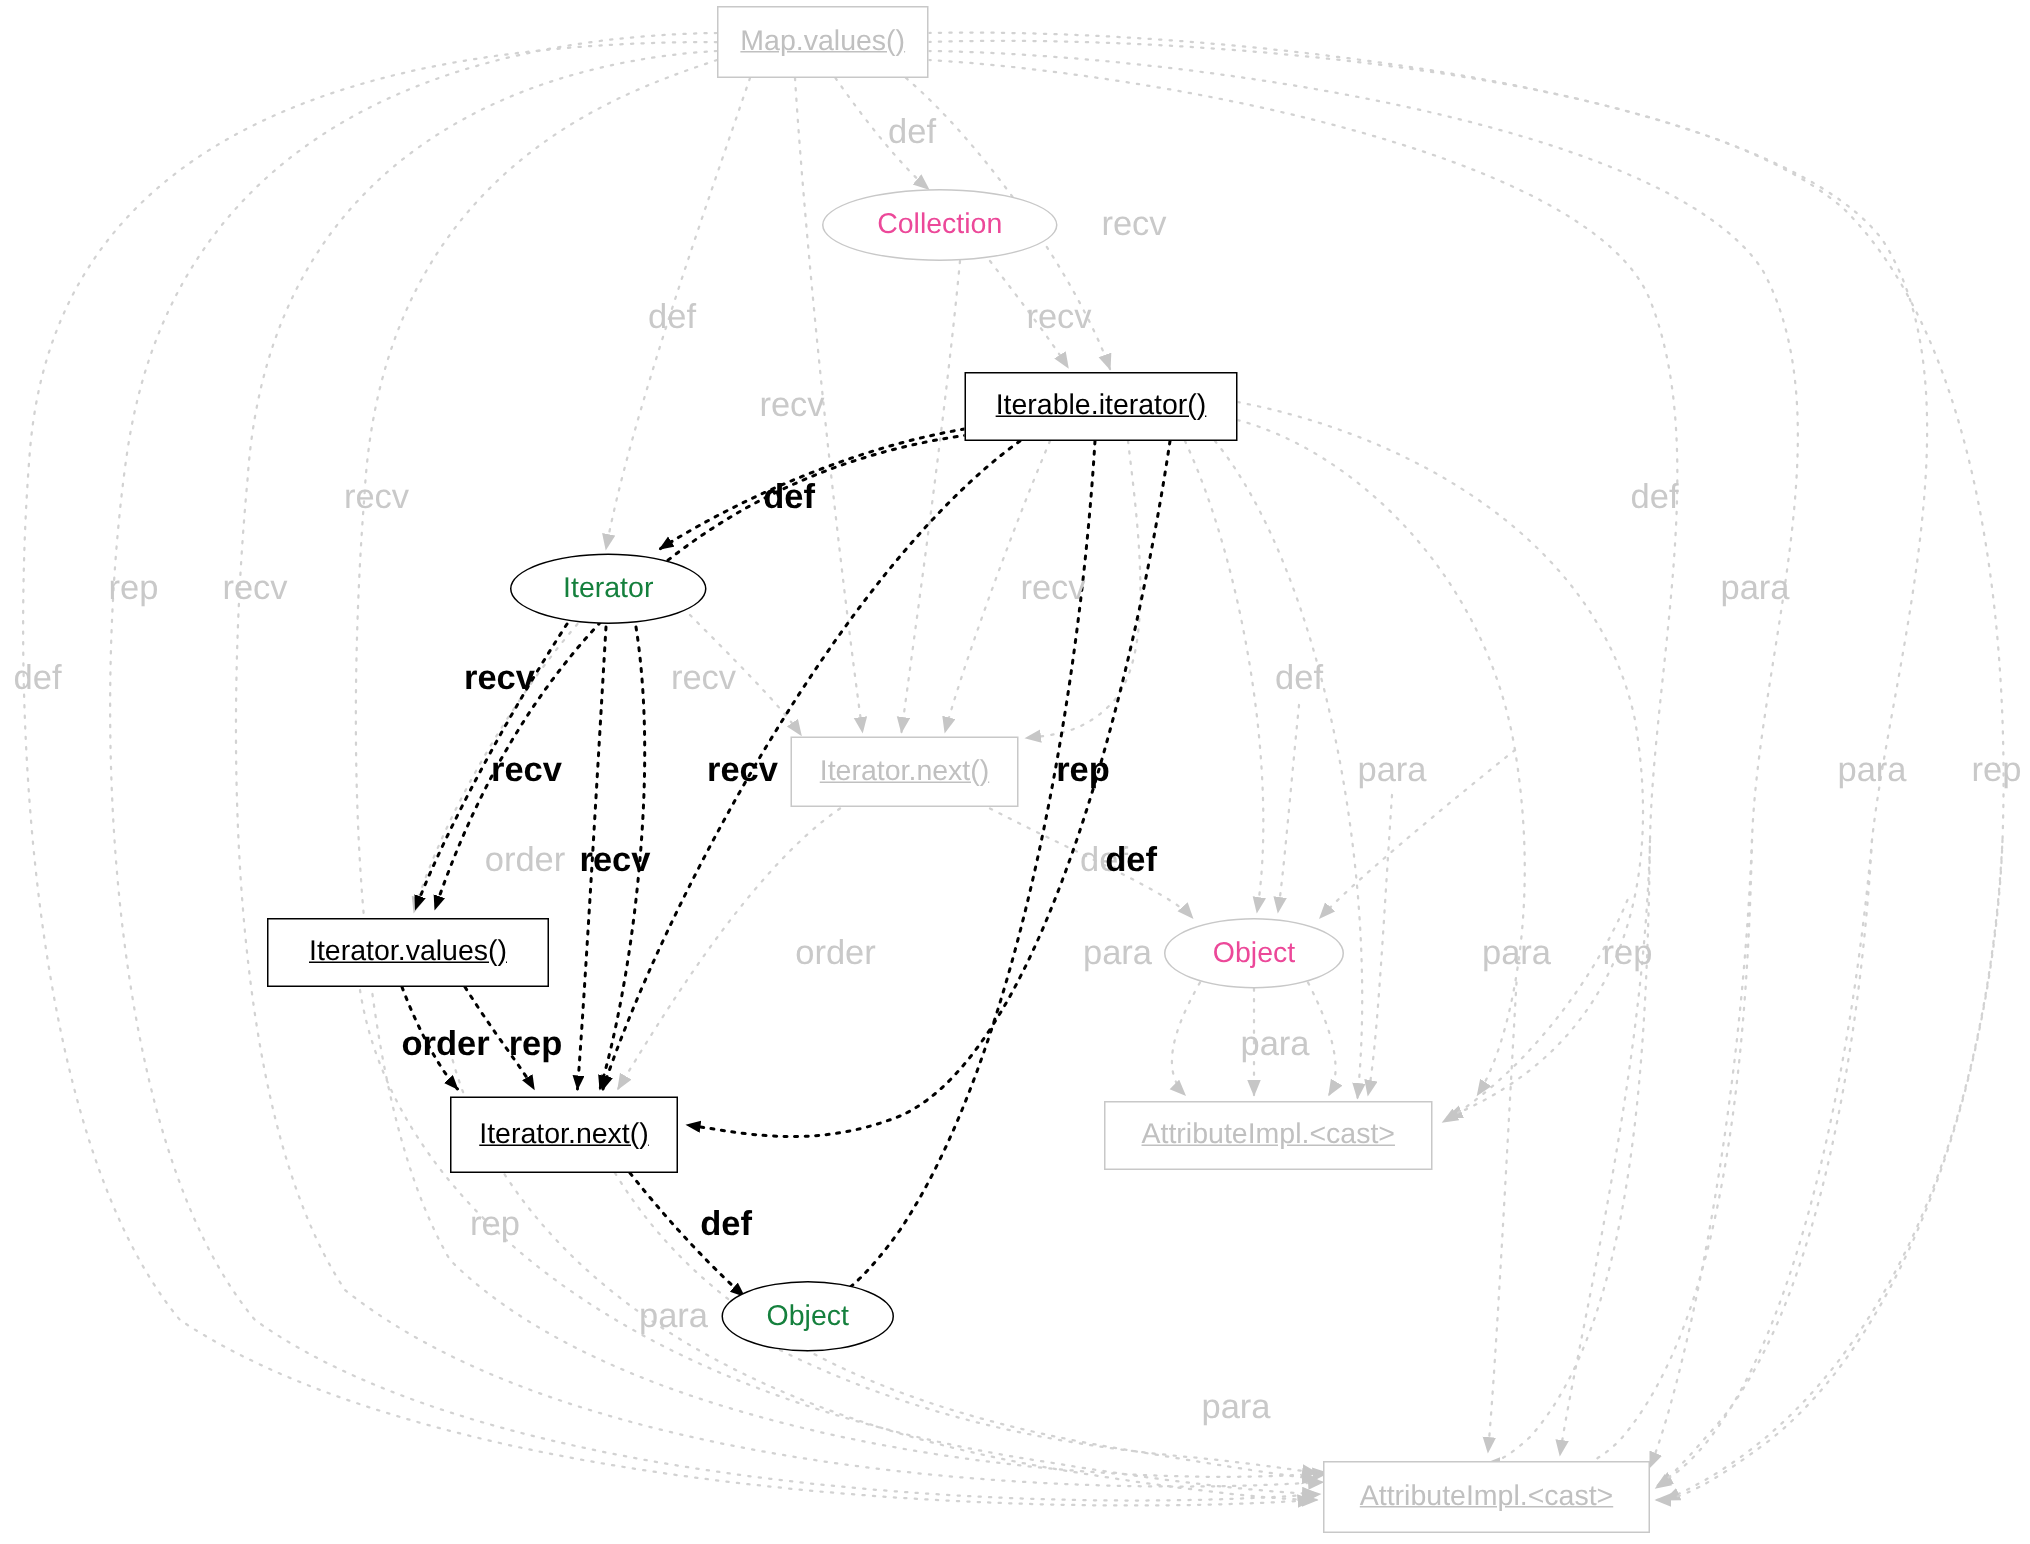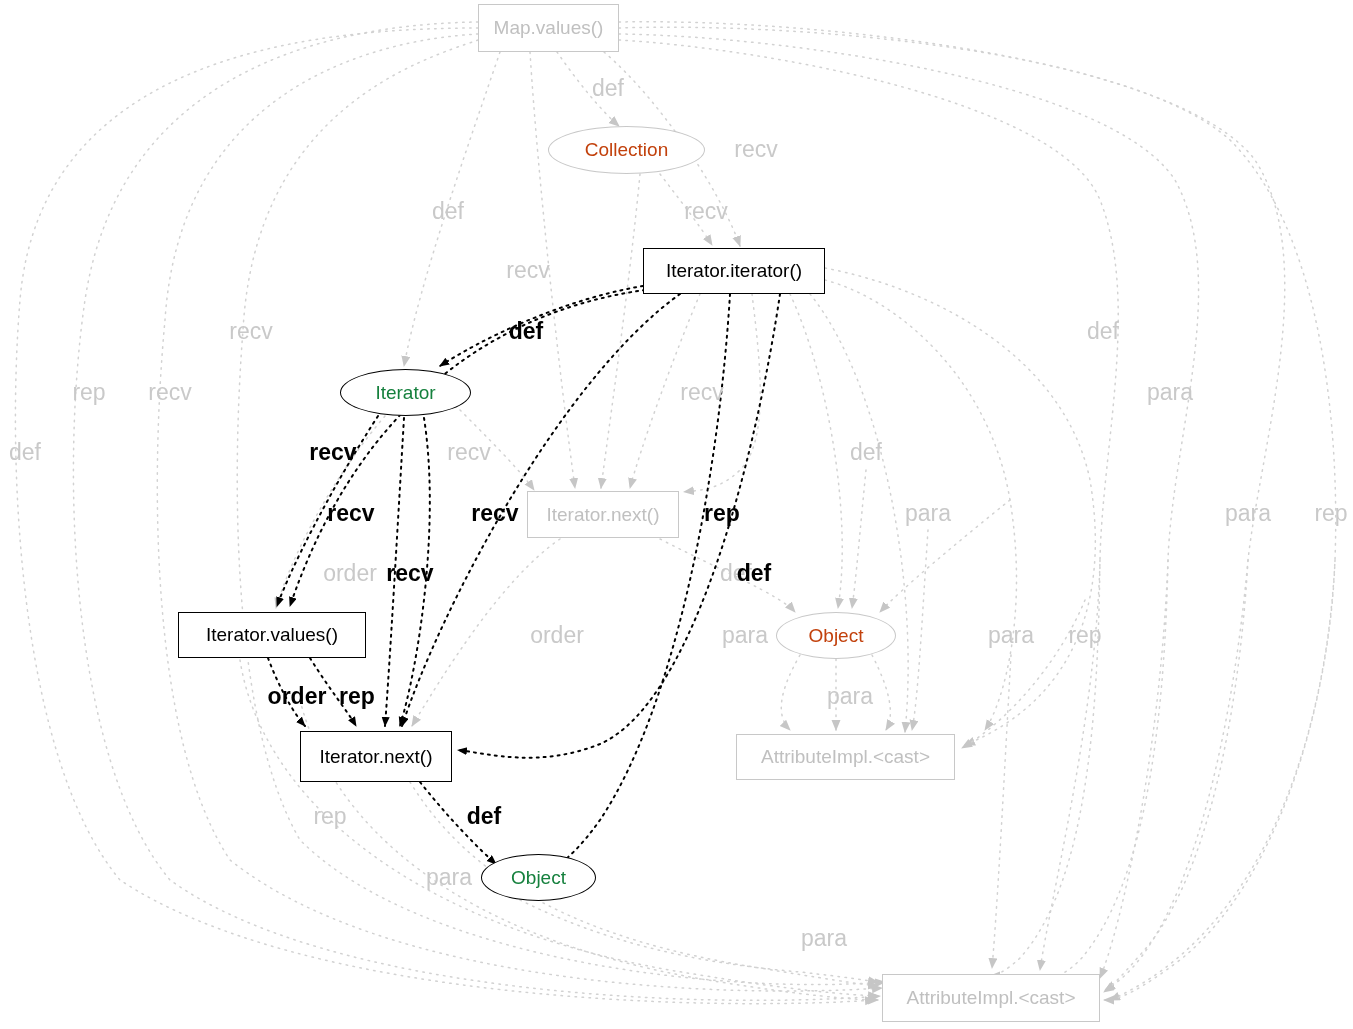--- a/index.html
+++ b/index.html
@@ -27,36 +27,37 @@
     justify-content: center;
     box-sizing: border-box;
     white-space: nowrap;
     text-align: center;
   }
   .node-box {
     border: 1.6px solid #000000;
     background: #ffffff;
     color: #000000;
     font-size: 19px;
+    text-decoration: underline;
   }
   .node-box.faded {
     border-color: #c8c8c8;
     color: #c0c0c0;
     border-width: 1.3px;
   }
   .node-ellipse {
     border: 1.8px solid #000000;
     border-radius: 50%;
     background: #ffffff;
     color: #15803d;
     font-size: 19px;
   }
   .node-ellipse.faded {
     border-color: #c8c8c8;
-    color: #c2410c;
+    color: #ec4899;
     border-width: 1.4px;
   }
   .edge-label {
     position: absolute;
     font-size: 23px;
     color: #000000;
     white-space: nowrap;
     transform: translate(-50%, -50%);
     background: transparent;
   }
@@ -168,21 +169,21 @@
 
       <path d="M310,658 C330,690 348,712 356,726"></path>
 
       <path d="M420,782 C450,820 480,850 496,864"></path>
     </g>
   </svg>
 
   <div id="nodes">
       <div class="node node-box faded" style="left: 478px; top: 4px; width: 141px; height: 48px;">Map.values()</div>
       <div class="node node-ellipse faded" style="left: 548px; top: 126px; width: 157px; height: 48px;">Collection</div>
-      <div class="node node-box" style="left: 643px; top: 248px; width: 182px; height: 46px;">Iterator.iterator()</div>
+      <div class="node node-box" style="left: 643px; top: 248px; width: 182px; height: 46px;">Iterable.iterator()</div>
       <div class="node node-ellipse" style="left: 340px; top: 369px; width: 131px; height: 47px;">Iterator</div>
       <div class="node node-box faded" style="left: 527px; top: 491px; width: 152px; height: 47px;">Iterator.next()</div>
       <div class="node node-box" style="left: 178px; top: 612px; width: 188px; height: 46px;">Iterator.values()</div>
       <div class="node node-ellipse faded" style="left: 776px; top: 612px; width: 120px; height: 47px;">Object</div>
       <div class="node node-box faded" style="left: 736px; top: 734px; width: 219px; height: 46px;">AttributeImpl.&lt;cast&gt;</div>
       <div class="node node-box" style="left: 300px; top: 731px; width: 152px; height: 51px;">Iterator.next()</div>
       <div class="node node-ellipse" style="left: 481px; top: 854px; width: 115px; height: 47px;">Object</div>
       <div class="node node-box faded" style="left: 882px; top: 974px; width: 218px; height: 48px;">AttributeImpl.&lt;cast&gt;</div>
     </div>
   <div id="labels">

